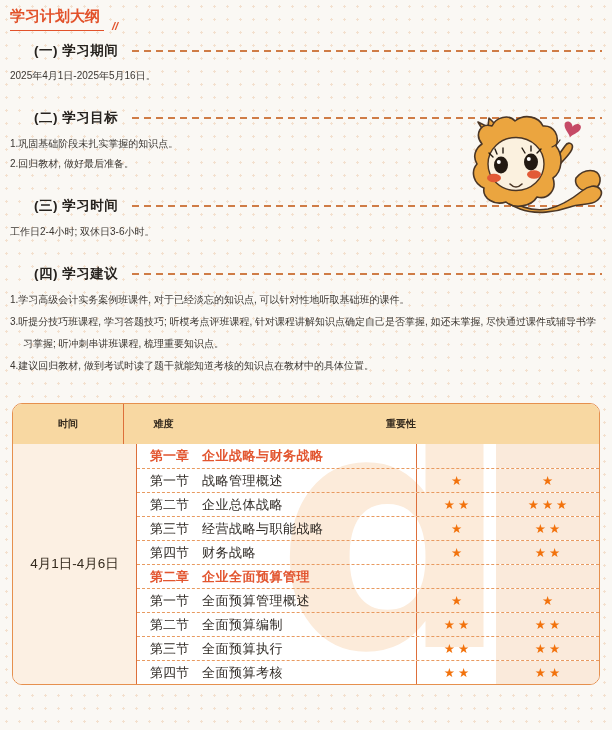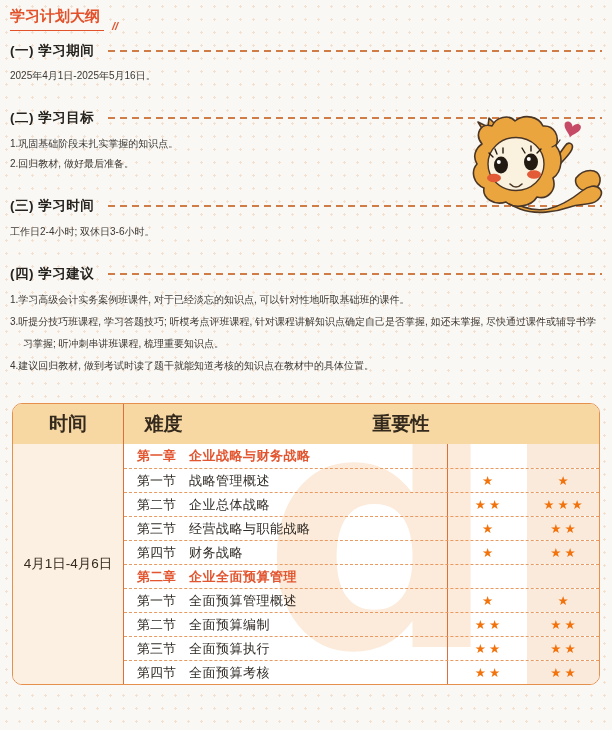--- a/index.html
+++ b/index.html
@@ -24,61 +24,61 @@
   }
   .slashes {
     position: absolute; right: -14px; bottom: -5px;
     font-size: 11px; font-weight: bold; font-style: italic; color: #E2512A;
   }
 
   
   .section { margin-top: 24px; }
   .section.first { margin-top: 12px; }
   .sec-head { display: flex; align-items: center; height: 15px; }
-  .sec-title { font-size: 13.5px; font-weight: bold; color: #27231F; letter-spacing: .5px; white-space: nowrap; }
+  .sec-title { font-size: 13.5px; font-weight: bold; color: #27231F; letter-spacing: .5px; white-space: nowrap; margin-left: 24px; }
   .dashline {
     flex: 1; height: 2px; margin-left: 14px;
     background: repeating-linear-gradient(90deg, #CF7C46 0 7px, rgba(0,0,0,0) 7px 12px);
   }
   .sec-body { margin-top: 8px; font-size: 10px; line-height: 20.5px; color: #3B3631; }
   .section.advice .sec-body { line-height: 22px; }
   .hang { padding-left: 13px; text-indent: -13px; }
 
   
   .mascot { position: absolute; left: 448px; top: 112px; width: 162px; height: 106px; }
 
   
   .stable {
     margin: 26px 2px 0;
     border: 1.5px solid #E6904E; border-radius: 10px;
     overflow: hidden; background: #fff;
   }
-  .thead { display: flex; height: 40px; background: #F8D8A2; font-size: 19px; font-weight: bold; color: #33291D; }
+  .thead { display: flex; height: 40px; background: #F8D8A2; font-size: 10px; font-weight: bold; color: #33291D; }
   .th { display: flex; align-items: center; justify-content: center; }
   .th-time { width: 111px; border-right: 1.5px solid #DD6F3A; }
   .th-content { width: 310px; border-right: 1.5px solid #DD6F3A; }
   .th-diff { width: 79px; }
   .th-imp { flex: 1; }
   .tbody { display: flex; }
   .time-col {
-    width: 111px; border-right: 1.5px solid #DD6F3A; background: #FCF0E3;
+    width: 124px; border-right: 1.5px solid #DD6F3A; background: #FCF0E3;
     display: flex; align-items: center; justify-content: center;
     font-size: 13.5px; color: #33291D;
   }
   .rows-col { flex: 1; position: relative; overflow: hidden; }
   .watermark {
     position: absolute; left: 138px; top: -76px; z-index: 0;
     font-family: "DejaVu Sans", sans-serif; font-weight: bold;
     font-size: 330px; line-height: 1; color: #FCEBDA;
     pointer-events: none;
   }
   .trow { position: relative; z-index: 1; display: flex; height: 24px; align-items: stretch; }
   .trow + .trow { border-top: 1.5px dashed #E89A60; }
   .c-content {
-    width: 324px; padding-left: 13px; border-right: 1.5px solid #DD6F3A;
+    width: 280px; padding-left: 13px; border-right: 1.5px solid #DD6F3A;
     display: flex; align-items: center; font-size: 13px; color: #2F2A25;
   }
   .rlabel { margin-right: 13px; white-space: nowrap; }
   .rtitle { letter-spacing: .5px; white-space: nowrap; }
   .trow.chapter .c-content { color: #E2552F; font-weight: bold; }
   .c-diff {
     width: 79px; display: flex; align-items: center; justify-content: center;
     color: #F2720C; font-size: 12.5px; letter-spacing: 3px; text-indent: 3px;
   }
   .c-imp {

